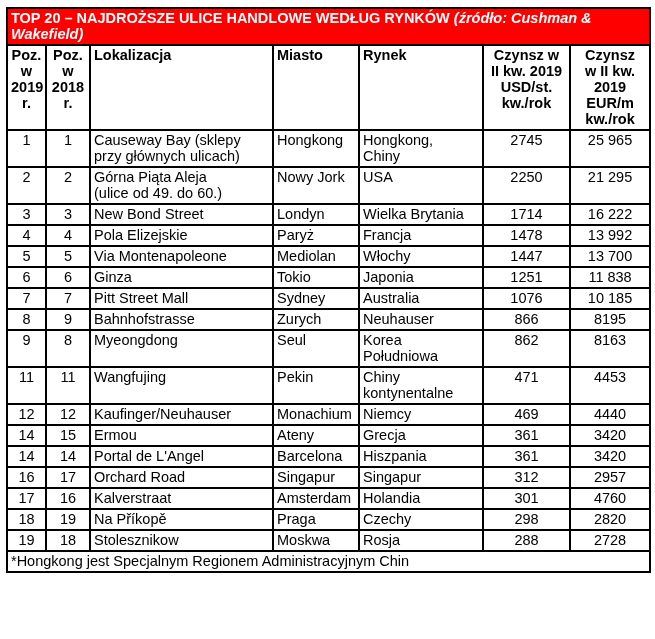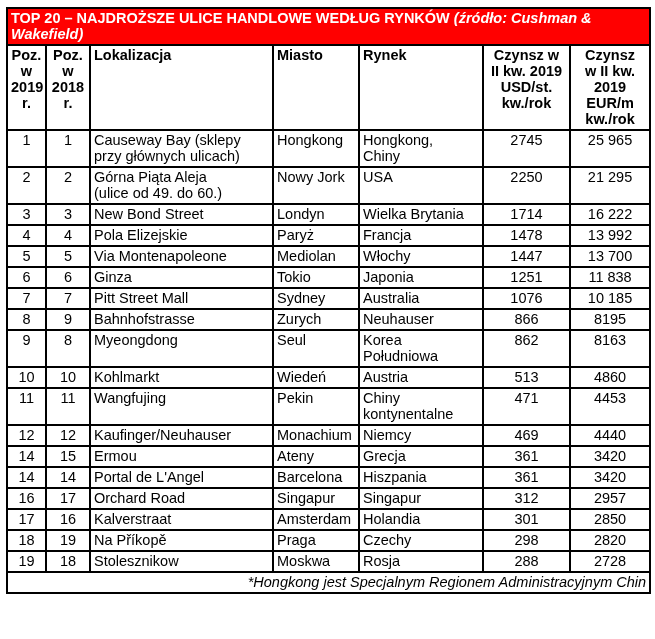--- a/index.html
+++ b/index.html
@@ -47,22 +47,21 @@
     font-weight: bold;
     font-size: 15px;
     line-height: 15px;
     text-align: left;
     padding: 3px 4px 2px 4px;
     white-space: normal;
   }
   .title-source { font-style: italic; }
 
   .footnote {
-    font-style: italic;
-    text-align: right;
+    text-align: left;
     white-space: normal;
     padding-left: 4px;
   }
 </style>
 </head>
 <body>
 
 <div class="page">
   <table class="top20">
     <colgroup>
@@ -181,29 +180,20 @@
           <td class="col0">9</td>
           <td class="col1">8</td>
           <td class="col2">Myeongdong</td>
           <td class="col3">Seul</td>
           <td class="col4">Korea
 Południowa</td>
           <td class="col5">862</td>
           <td class="col6">8163</td>
         </tr>
         <tr>
-          <td class="col0">10</td>
-          <td class="col1">10</td>
-          <td class="col2">Kohlmarkt</td>
-          <td class="col3">Wiedeń</td>
-          <td class="col4">Austria</td>
-          <td class="col5">513</td>
-          <td class="col6">4860</td>
-        </tr>
-        <tr>
           <td class="col0">11</td>
           <td class="col1">11</td>
           <td class="col2">Wangfujing</td>
           <td class="col3">Pekin</td>
           <td class="col4">Chiny
 kontynentalne</td>
           <td class="col5">471</td>
           <td class="col6">4453</td>
         </tr>
         <tr>
@@ -242,21 +232,21 @@
           <td class="col5">312</td>
           <td class="col6">2957</td>
         </tr>
         <tr>
           <td class="col0">17</td>
           <td class="col1">16</td>
           <td class="col2">Kalverstraat</td>
           <td class="col3">Amsterdam</td>
           <td class="col4">Holandia</td>
           <td class="col5">301</td>
-          <td class="col6">2850</td>
+          <td class="col6">4760</td>
         </tr>
         <tr>
           <td class="col0">18</td>
           <td class="col1">19</td>
           <td class="col2">Na Příkopě</td>
           <td class="col3">Praga</td>
           <td class="col4">Czechy</td>
           <td class="col5">298</td>
           <td class="col6">2820</td>
         </tr>

